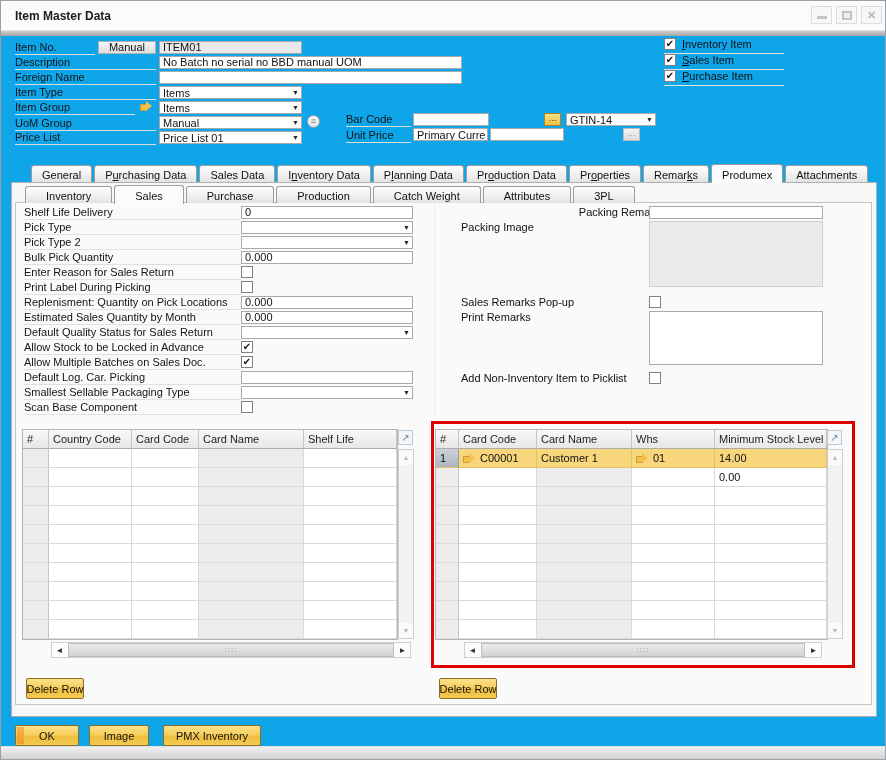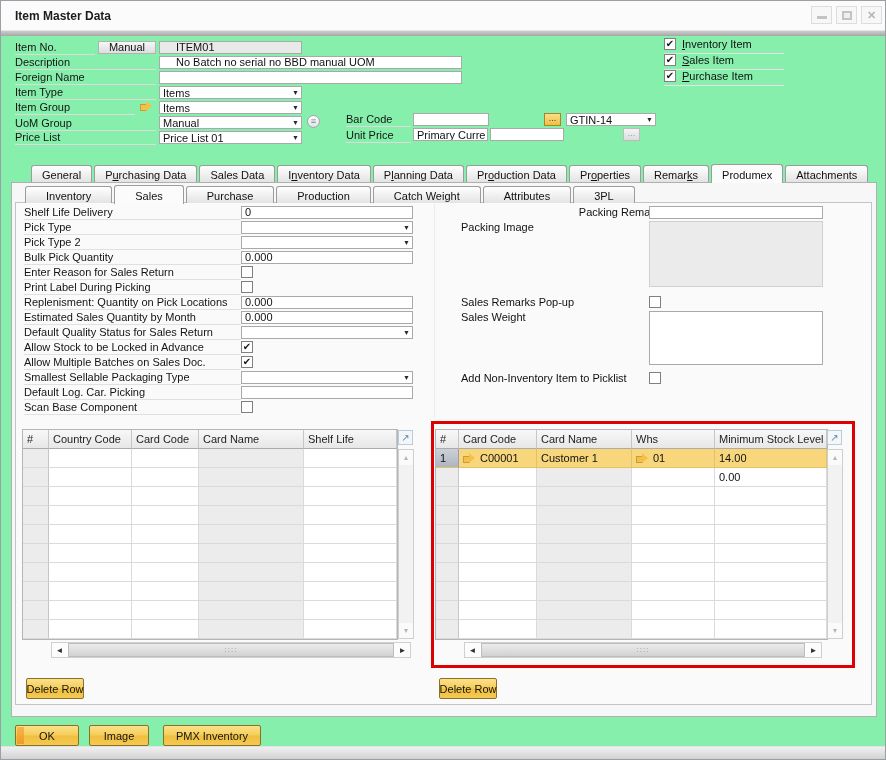--- a/index.html
+++ b/index.html
@@ -1,32 +1,32 @@
 <!DOCTYPE html>
 <html><head>
 <meta charset="utf-8">
 <style>
   * { margin:0; padding:0; box-sizing:border-box; }
   html,body { width:886px; height:760px; }
   body { font-family:"Liberation Sans", sans-serif; font-size:11px; color:#111; background:#e8e8e8; }
-  .window { position:relative; width:886px; height:760px; background:#86efac; border:1px solid #999fa4; overflow:hidden; }
+  .window { position:relative; width:886px; height:760px; background:#0ea5e9; border:1px solid #999fa4; overflow:hidden; }
 
   
   .titlebar { position:absolute; left:0; top:0; width:100%; height:29px; background:#fbfbfb; }
   .title { position:absolute; left:14px; top:8px; font-size:12px; font-weight:bold; color:#1c1c1c; }
   .winbtns { position:absolute; right:3px; top:5px; display:flex; gap:4px; }
   .winbtn { width:21px; height:18px; background:#f7f7f7; border:1px solid #dddddd; display:flex; align-items:center; justify-content:center; color:#b6b6b6; }
   .glyph-min { width:10px; height:3px; background:#c3c3c3; margin-top:4px; }
   .glyph-max { width:10px; height:9px; border:2px solid #c3c3c3; background:#efefef; }
   .glyph-close { font-size:11px; font-weight:bold; color:#b6b6b6; }
   .title-sep { position:absolute; left:0; top:29px; width:886px; height:6px; background:linear-gradient(180deg,#cdcdcd,#a6a6a6); border-top:1px solid #e5e5e5; }
 
   
   .flabel { position:absolute; height:14px; line-height:13px; border-bottom:1px solid #dcdcdc; color:#141414; overflow:hidden; white-space:nowrap; }
-  .field { position:absolute; background:#fff; border:1px solid #a9a9a9; height:13px; line-height:11px; padding:0 16px; overflow:hidden; white-space:nowrap; }
+  .field { position:absolute; background:#fff; border:1px solid #a9a9a9; height:13px; line-height:11px; padding:0 3px; overflow:hidden; white-space:nowrap; }
   .field.disabled { background:#e9e9e9; }
   .combo { position:absolute; background:#fff; border:1px solid #a9a9a9; height:13px; display:flex; align-items:center; padding:0 2px 0 3px; overflow:hidden; white-space:nowrap; }
   .combo .caret { margin-left:auto; font-size:7px; color:#2a2a2a; line-height:9px; }
   .checkbox { position:absolute; width:12px; height:12px; background:#fff; border:1px solid #808080; display:flex; align-items:center; justify-content:center; }
   .checkbox.checked::after { content:"✔"; font-size:10px; line-height:10px; color:#1a1a1a; }
   .manualbox { position:absolute; background:linear-gradient(180deg,#f6f6f6,#dedede); border:1px solid #b2b2b2; height:13px; line-height:11px; text-align:center; overflow:hidden; }
   .mini-btn { position:absolute; width:17px; height:13px; font-size:9px; line-height:9px; text-align:center; }
   .mini-btn.gold { background:linear-gradient(180deg,#fbdf8b,#efc040); border:1px solid #a8842c; color:#4a3c0c; }
   .mini-btn.gray { background:linear-gradient(180deg,#f4f4f4,#dcdcdc); border:1px solid #bcbcbc; color:#9a9a9a; }
   .uom-icon { position:absolute; width:13px; height:13px; border-radius:50%; border:1px solid #a0a6aa; background:linear-gradient(180deg,#ffffff,#dfe2e4); color:#7c8286; font-size:9px; line-height:11px; text-align:center; }
@@ -265,50 +265,50 @@
           <span class="rcheck checked"></span>
         </div>
       </div>
       <div class="frow">
         <div class="rlabel">Allow Multiple Batches on Sales Doc.</div>
         <div class="rctl">
           <span class="rcheck checked"></span>
         </div>
       </div>
       <div class="frow">
+        <div class="rlabel">Default Log. Car. Picking</div>
+        <div class="rctl">
+          <div class="rfield"></div>
+        </div>
+      </div>
+      <div class="frow">
         <div class="rlabel">Smallest Sellable Packaging Type</div>
         <div class="rctl">
           <div class="rcombo">
             <span></span>
             <span class="caret">▼</span>
           </div>
-        </div>
-      </div>
-      <div class="frow">
-        <div class="rlabel">Default Log. Car. Picking</div>
-        <div class="rctl">
-          <div class="rfield"></div>
         </div>
       </div>
       <div class="frow">
         <div class="rlabel">Scan Base Component</div>
         <div class="rctl">
           <span class="rcheck"></span>
         </div>
       </div>
     </div>
   <div class="divider-v" style="left:433px;top:203px;height:214px"></div>
   <div id="sf-right" class="formcol" style="left:460px;top:205px;width:362px">
       <div class="rlabel" style="position: absolute; left: 16px; top: 0px; width: 188px; text-align: right;">Packing Remarks</div>
       <div class="rfield" style="position: absolute; left: 188px; top: 0px; width: 174px;"></div>
       <div class="rlabel" style="position: absolute; left: 0px; top: 15px; width: 188px;">Packing Image</div>
       <div class="imagebox" style="left: 188px; top: 15px; width: 174px; height: 66px;"></div>
       <div class="rlabel" style="position: absolute; left: 0px; top: 90px; width: 188px;">Sales Remarks Pop-up</div>
       <span class="rcheck" style="position: absolute; left: 188px; top: 90px;"></span>
-      <div class="rlabel" style="position: absolute; left: 0px; top: 105px; width: 188px;">Sales Weight</div>
+      <div class="rlabel" style="position: absolute; left: 0px; top: 105px; width: 188px;">Print Remarks</div>
       <div class="textareabox" style="left: 188px; top: 105px; width: 174px; height: 54px;"></div>
       <div class="rlabel" style="position: absolute; left: 0px; top: 166px; width: 188px;">Add Non-Inventory Item to Picklist</div>
       <span class="rcheck" style="position: absolute; left: 188px; top: 166px;"></span>
     </div>
 
   <div id="left-grid" class="tgrid" style="left: 21px; top: 428px; grid-template-columns: 26px 83px 67px 105px 93px;">
       <div class="th">#</div>
       <div class="th">Country Code</div>
       <div class="th">Card Code</div>
       <div class="th">Card Name</div>

